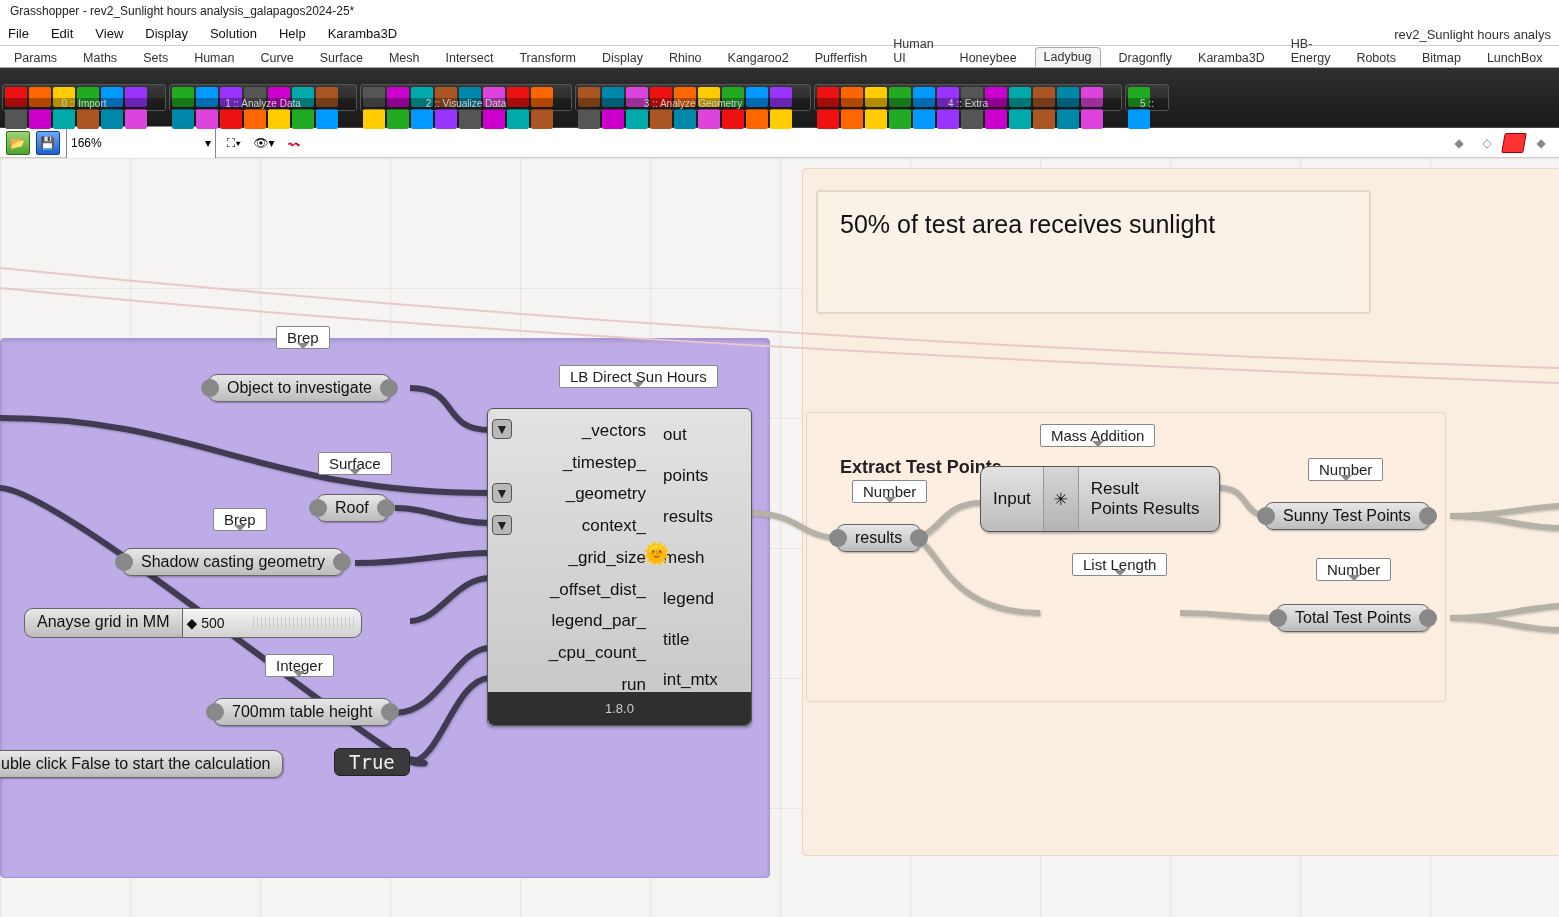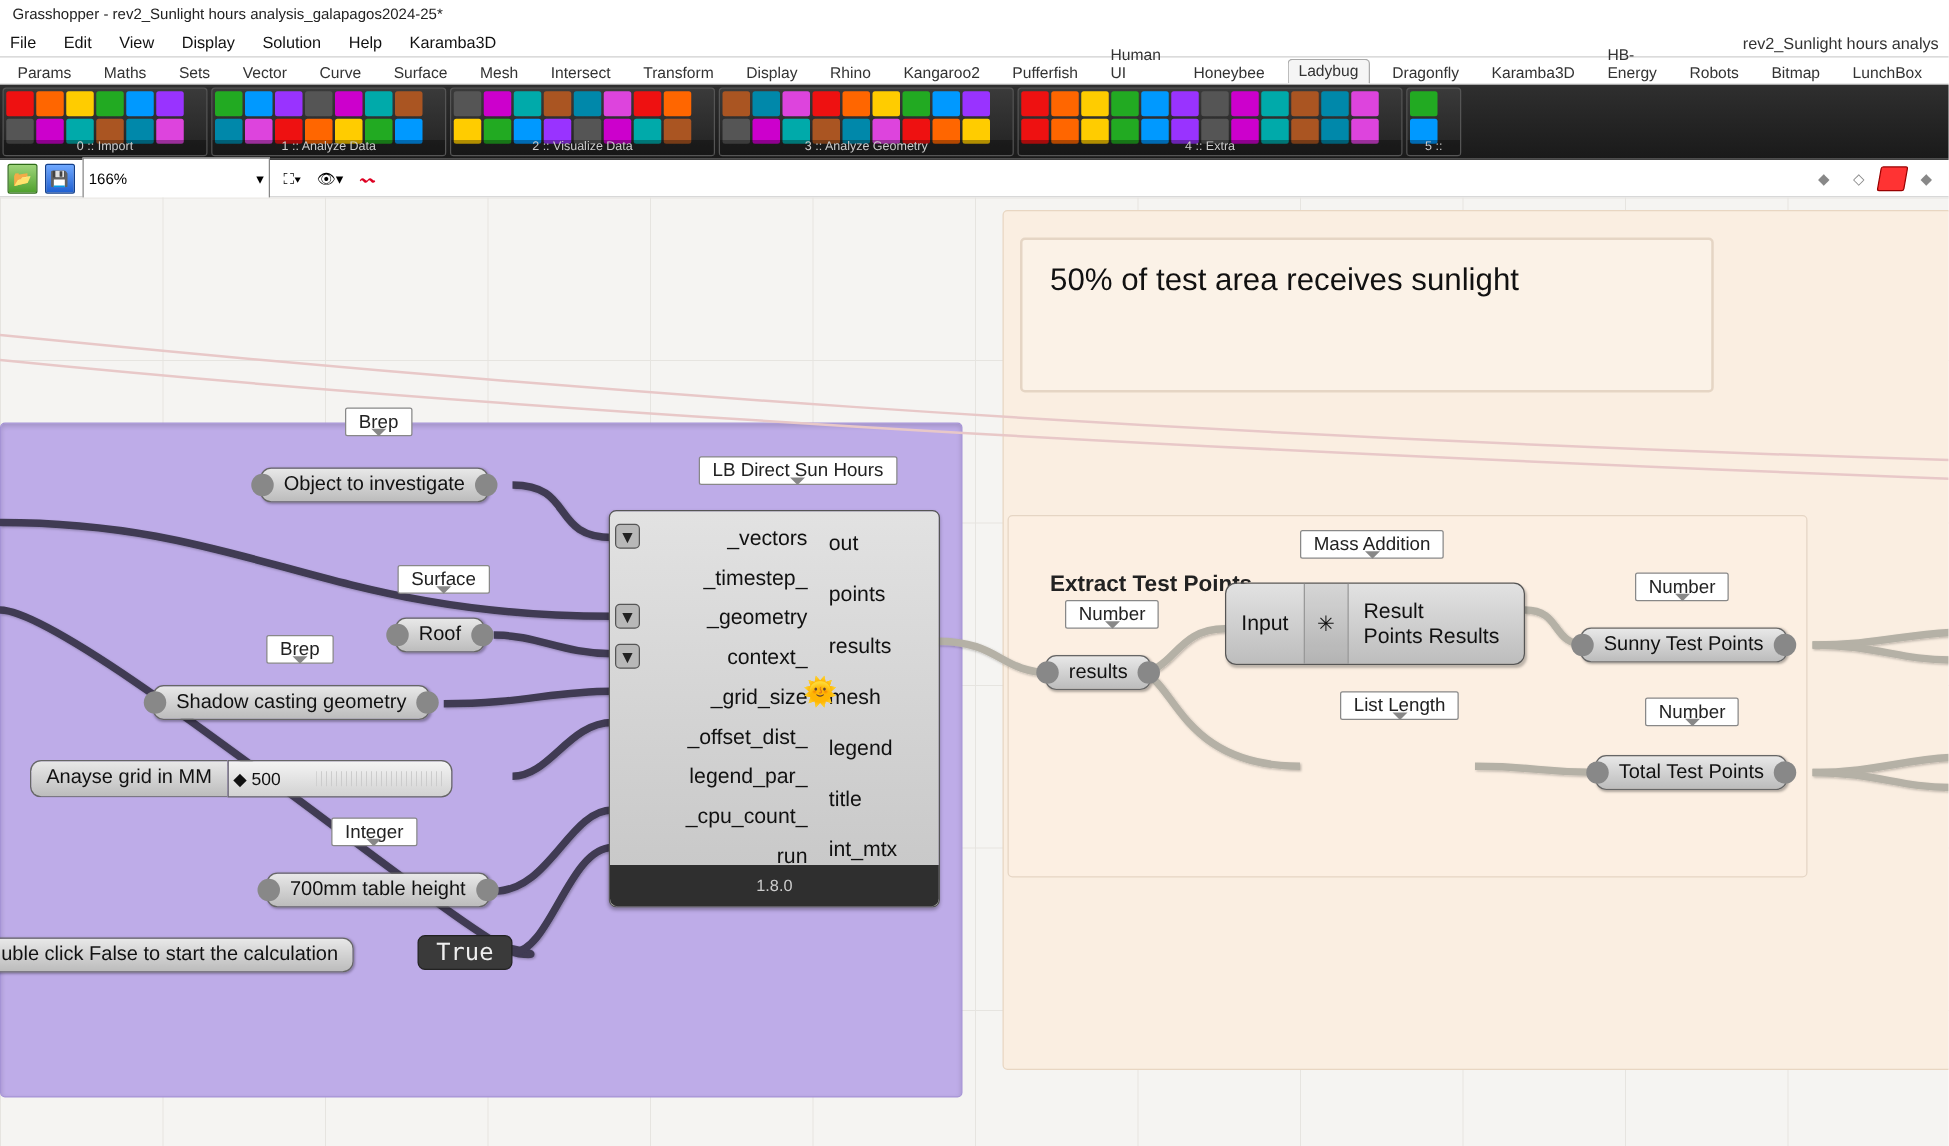--- a/index.html
+++ b/index.html
@@ -51,21 +51,21 @@
     border: 1px solid #aaa;
     border-bottom: 1px solid #f5f5f5;
     background: #f5f5f5;
   }
   
   .ribbon {
     height: 60px;
     background: linear-gradient(#2f2f2f,#1a1a1a);
     display: flex;
     gap: 3px;
-    padding: 2px 2px;
+    padding: 16px 2px;
     border-bottom: 1px solid #444;
   }
   .ribbon-group {
     background: linear-gradient(#3a3a3a,#222);
     border: 1px solid #555;
     border-radius: 3px;
     position: relative;
     display: flex;
     flex-wrap: wrap;
     align-content: flex-start;
@@ -265,21 +265,21 @@
     <span>Display</span>
     <span>Solution</span>
     <span>Help</span>
     <span>Karamba3D</span>
   </div>
 
 <div class="tabstrip" id="tabstrip">
     <div class="tab">Params</div>
     <div class="tab">Maths</div>
     <div class="tab">Sets</div>
-    <div class="tab">Vector</div>
+    <div class="tab">Human</div>
     <div class="tab">Curve</div>
     <div class="tab">Surface</div>
     <div class="tab">Mesh</div>
     <div class="tab">Intersect</div>
     <div class="tab">Transform</div>
     <div class="tab">Display</div>
     <div class="tab">Rhino</div>
     <div class="tab">Kangaroo2</div>
     <div class="tab">Pufferfish</div>
     <div class="tab">Human UI</div>

